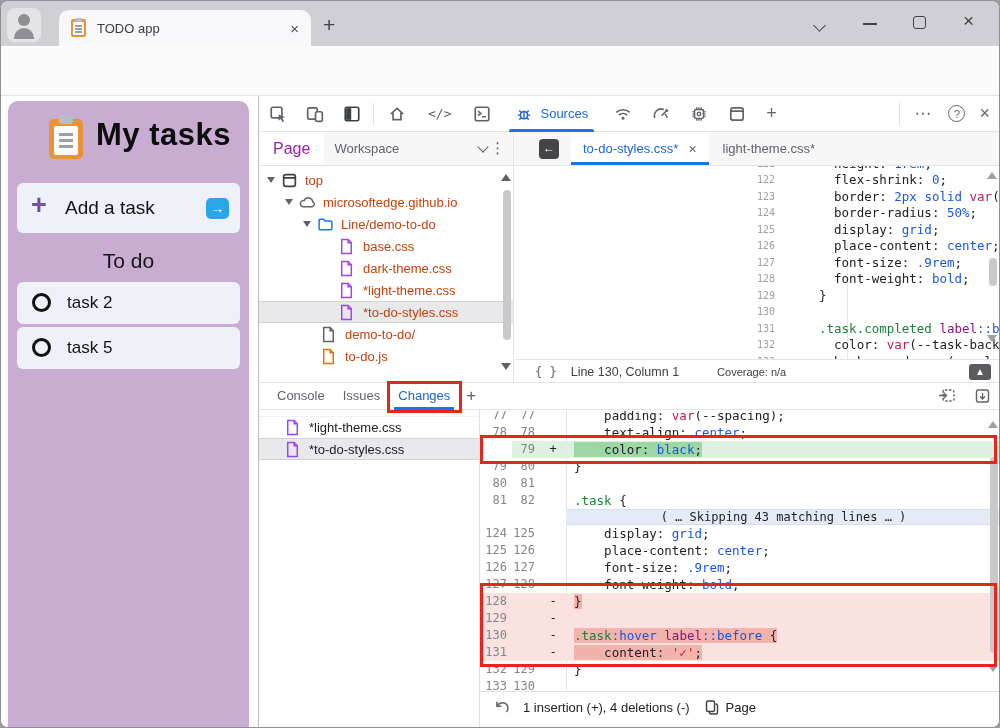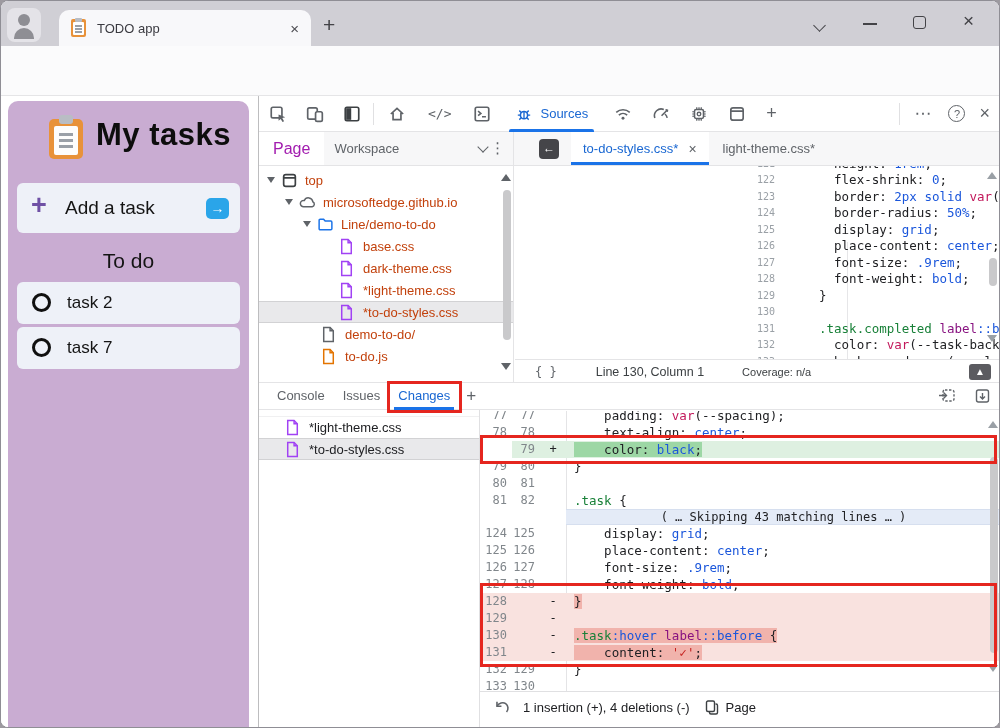--- a/index.html
+++ b/index.html
@@ -86,21 +86,21 @@
   .editor{position:absolute;left:256px;top:70px;right:0;height:193px;overflow:hidden;}
   .editor-inner{position:relative;top:-10.5px;}
   .eline{display:flex;height:16.5px;line-height:16.5px;font-family:"DejaVu Sans Mono","Liberation Mono",monospace;font-size:12.5px;}
   .enum{width:304px;text-align:right;padding-right:44px;color:#9aa0a6;font-size:10px;flex:0 0 auto;}
   .ecode{white-space:pre;}
   .indent-guide{position:absolute;left:332px;top:76px;height:117px;width:1px;background:#e6e6e8;}
   .tp{color:#202124}.tk{color:#1a56db}.tv{color:#c2185b}.ts{color:#188038}.tt{color:#881280}.tu{color:#1a56db}.tstr{color:#c5221f}
   
   .statusbar{position:absolute;left:256px;top:263px;right:0;height:24px;border-top:1px solid #e4e4e6;display:flex;align-items:center;background:#fff;}
   .braces{margin-left:20px;font-family:"DejaVu Sans Mono",monospace;font-size:12px;color:#5f6368;}
-  .linecol{margin-left:39px;font-size:12.5px;color:#3c4043;}
+  .linecol{margin-left:14px;font-size:12.5px;color:#3c4043;}
   .coverage{margin-left:38px;font-size:11px;color:#3c4043;}
   .sb-action{position:absolute;right:10px;top:4px;width:22px;height:16px;background:#5b5b60;border-radius:3px;color:#fff;font-size:10px;text-align:center;line-height:16px;}
   
   .drawer-tabs{position:absolute;left:0;top:286px;width:743px;height:28px;border-top:1px solid #e4e4e6;border-bottom:1px solid #e4e4e6;background:#fff;display:flex;align-items:center;}
   .dtab{font-size:13px;color:#5f6368;margin-left:18px;position:relative;height:28px;line-height:28px;}
   .dtab.active{color:#1967d2;}
   .dtab.active .underline{position:absolute;left:-4px;right:-4px;bottom:0;height:3px;background:#1a73e8;}
   .dplus{font-size:17px;color:#5f6368;margin-left:16px;}
   .drawer-right{position:absolute;right:10px;top:5px;display:flex;gap:18px;}
   .dr-ico{width:18px;height:16px;position:relative;}
@@ -210,21 +210,21 @@
         <span class="add-label">Add a task</span>
         <span class="add-go">→</span>
       </div>
       <div class="todo-heading">To do</div>
       <div class="task-row" style="top:181px;">
         <span class="circle"></span>
         <span class="tlabel">task 2</span>
       </div>
       <div class="task-row" style="top:226px;">
         <span class="circle"></span>
-        <span class="tlabel">task 7</span>
+        <span class="tlabel">task 5</span>
       </div>
     </div>
   </div>
 
   <div class="devtools">
 
     <div class="dt-row1">
       <span class="dt-ico" style="margin-left:10px;">
         <svg width="18" height="18" viewBox="0 0 16 16">
             <rect x="2" y="2" width="9.5" height="9.5" rx="1.5" fill="none" stroke="#5f6368" stroke-width="1.5"></rect>

